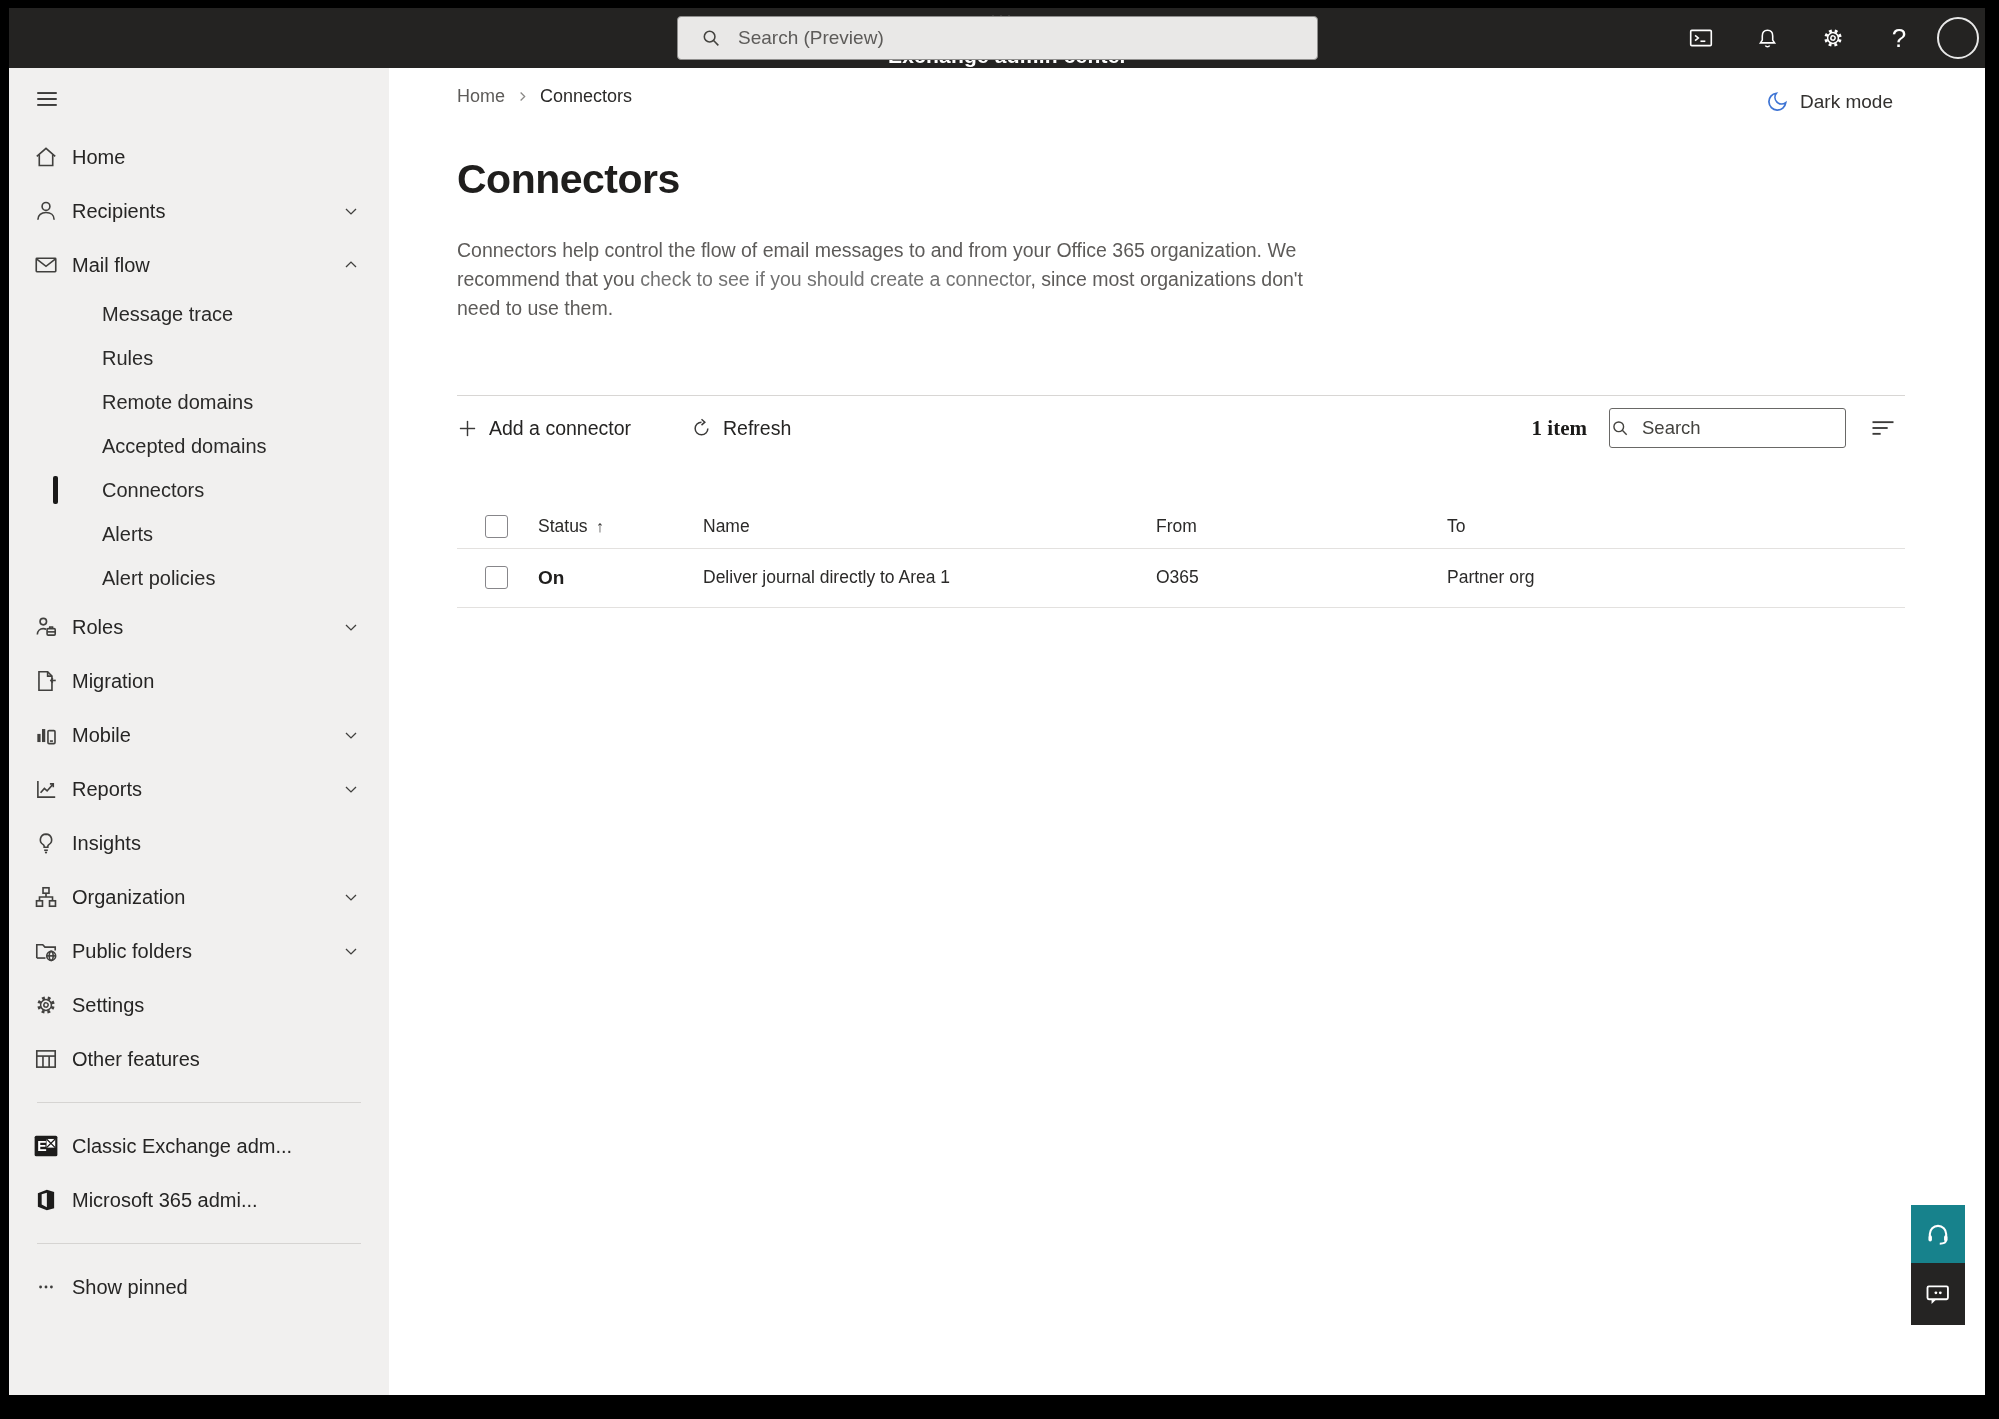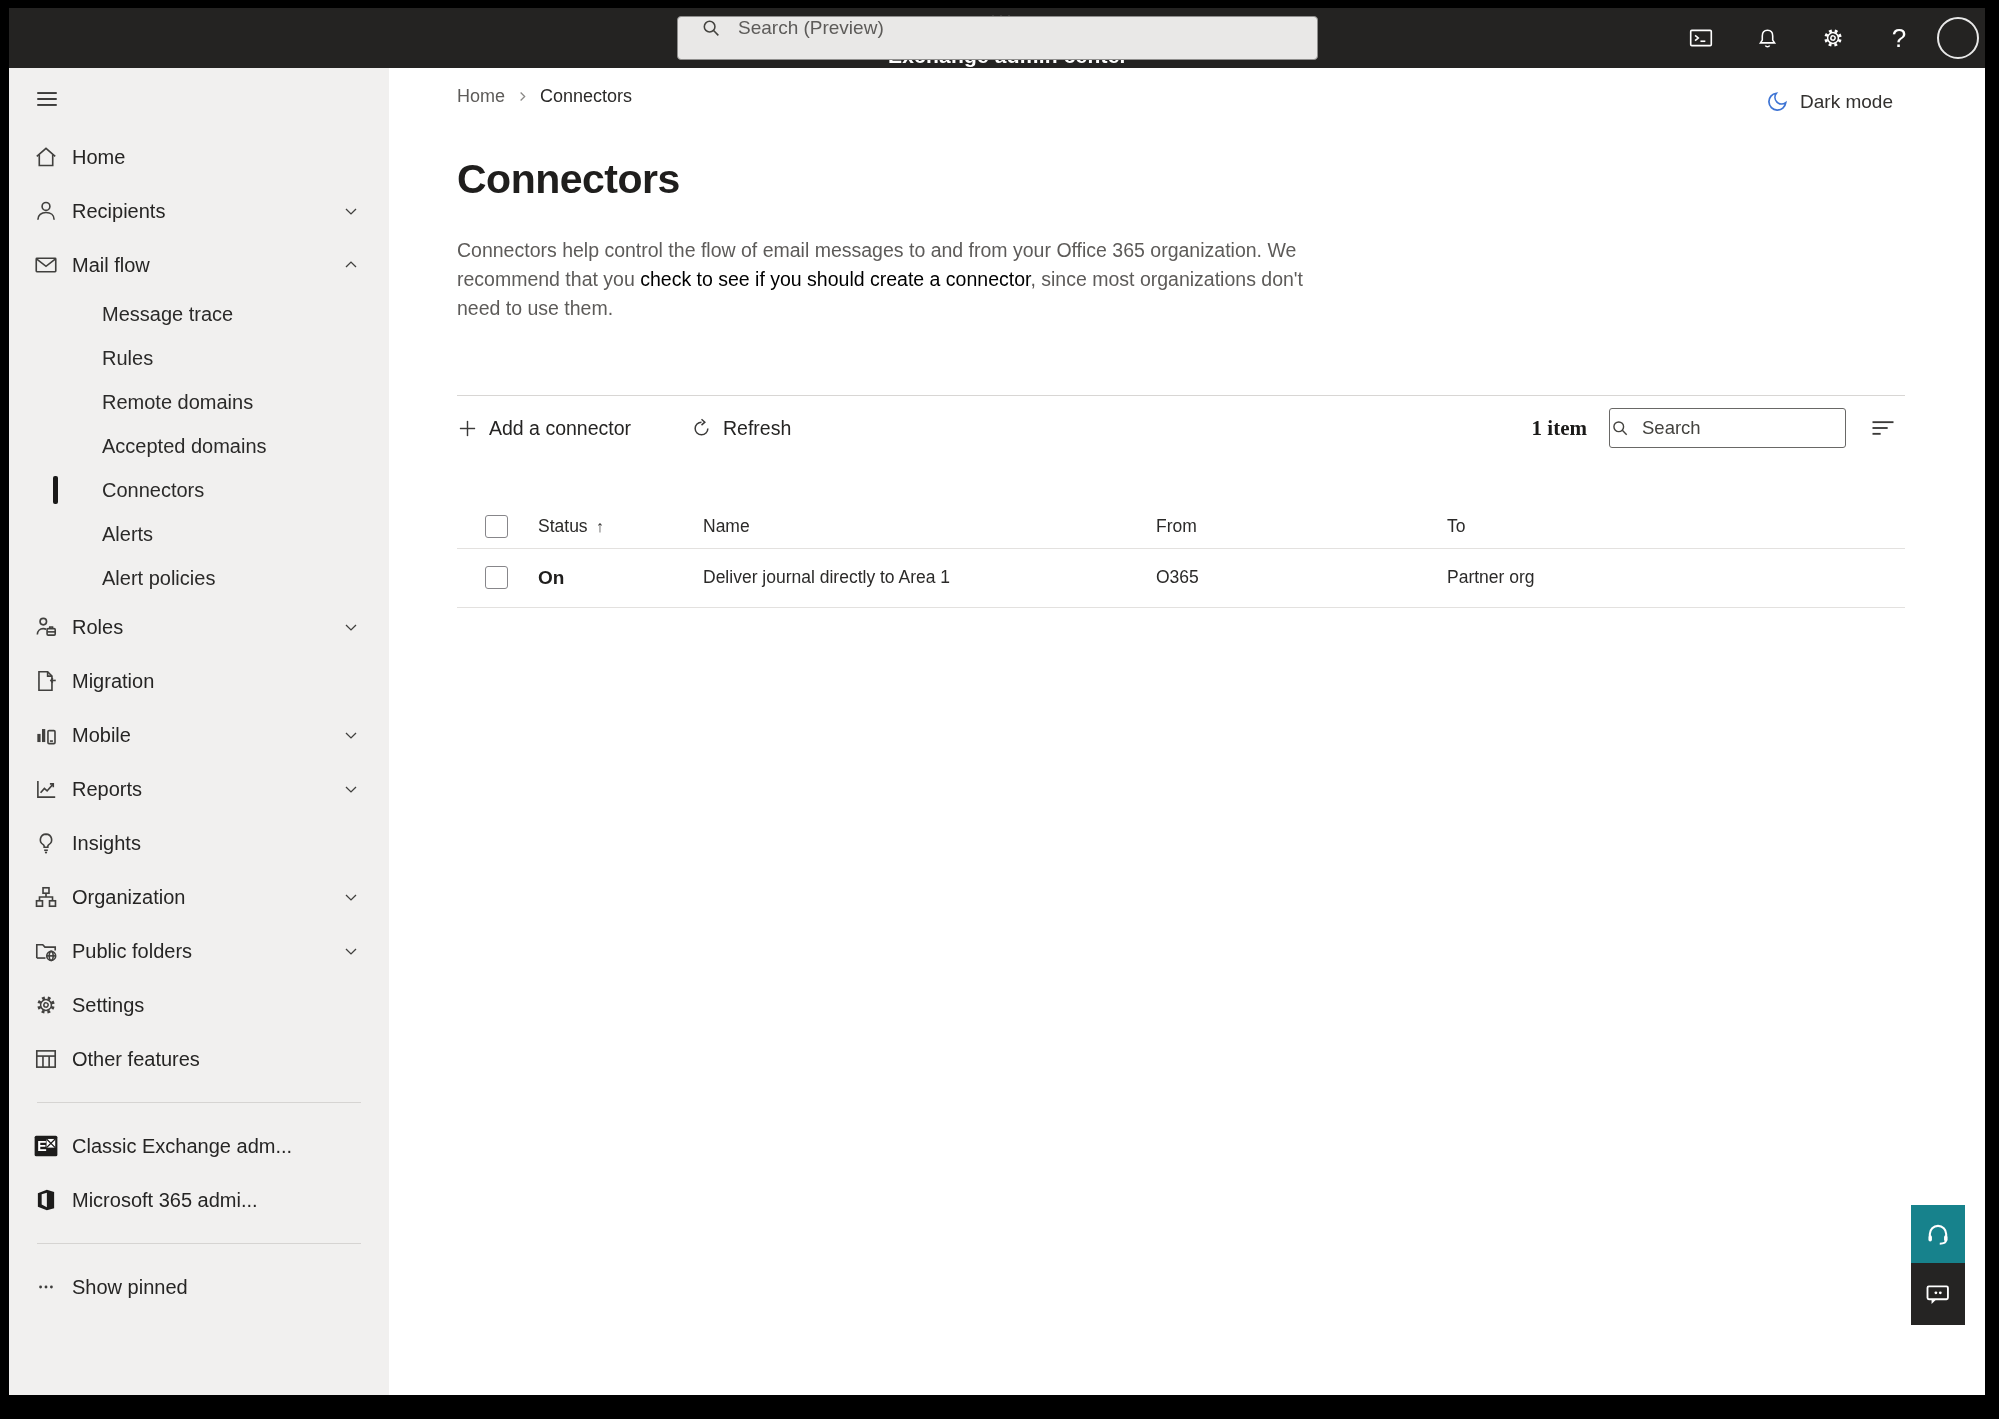--- a/index.html
+++ b/index.html
@@ -9,21 +9,21 @@
            background:#fff; overflow:hidden; }
 
   
   .topbar { position:absolute; left:0; top:0; width:100%; height:60px;
             background:#242322; display:flex; align-items:center;flex-direction:column; }
   .waffle-btn { width:46px; height:60px; display:flex; align-items:center; justify-content:center;
                 margin-left:8px; cursor:pointer; }
   .topbar-title { color:#fff; font-size:21px; font-weight:700; margin-left:22px; letter-spacing:.2px; }
   .top-search { position:absolute; left:668px; top:8px; width:641px; height:44px;
                 background:#e9e8e7; border:1px solid #8f8e8d; border-radius:4px;
-                display:flex; align-items:flex-start; padding-left:22px; }
+                display:flex; align-items:center; padding-left:22px; }
   .top-search input { border:none; outline:none; background:transparent; font-size:19px;
                       color:#3b3a39; margin-left:16px; width:540px;
                       font-family:"Liberation Sans", sans-serif; }
   .top-search input::placeholder { color:#5d5b59; }
   .top-icons { position:absolute; right:6px; top:0; height:60px; display:flex; align-items:center; gap:2px; }
   .top-icon-btn { width:64px; height:60px; display:flex; align-items:center; justify-content:center;
                   cursor:pointer; color:#fff; }
   .help-glyph { color:#fff; font-size:26px; font-weight:400; }
   .avatar { width:42px; height:42px; border:2px solid #e8e8e8; border-radius:50%;
             margin-left:4px; cursor:pointer; background:transparent; }
@@ -50,21 +50,21 @@
                 gap:10px; font-size:18px; }
   .crumb-home { color:#5d5b59; cursor:pointer; }
   .crumb-cur { color:#2b2a29; cursor:pointer; }
   .darkmode { position:absolute; right:92px; top:22px; display:flex; align-items:center;
               gap:11px; cursor:pointer; }
   .darkmode-label { font-size:19px; color:#33312f; }
   .page-title { position:absolute; left:68px; top:88px; font-size:41px; font-weight:700;
                 color:#1f1e1d; letter-spacing:-.5px; }
   .page-desc { position:absolute; left:68px; top:168px; width:856px; font-size:19.5px;
                line-height:29px; color:#5d5b59; }
-  .desc-link { color:#000000; cursor:pointer; }
+  .desc-link { color:#737373; cursor:pointer; }
 
   .toolbar-divider { position:absolute; left:68px; top:327px; width:1448px; height:1px; background:#d8d6d4; }
   .toolbar { position:absolute; left:68px; top:338px; height:44px; display:flex;
              align-items:center; gap:60px;text-align:right; }
   .tool-btn { display:flex; align-items:center; gap:11px; font-size:19.5px; color:#252423; cursor:pointer; }
   .toolbar-right { position:absolute; right:85px; top:338px; height:44px; display:flex;
                    align-items:center; gap:20px; }
   .item-count { font-family:"Liberation Serif", serif; font-weight:700; font-size:21px;
                 color:#1b1a19; margin-right:2px; }
   .list-search { width:237px; height:40px; border:1.4px solid #696866; border-radius:3px;

